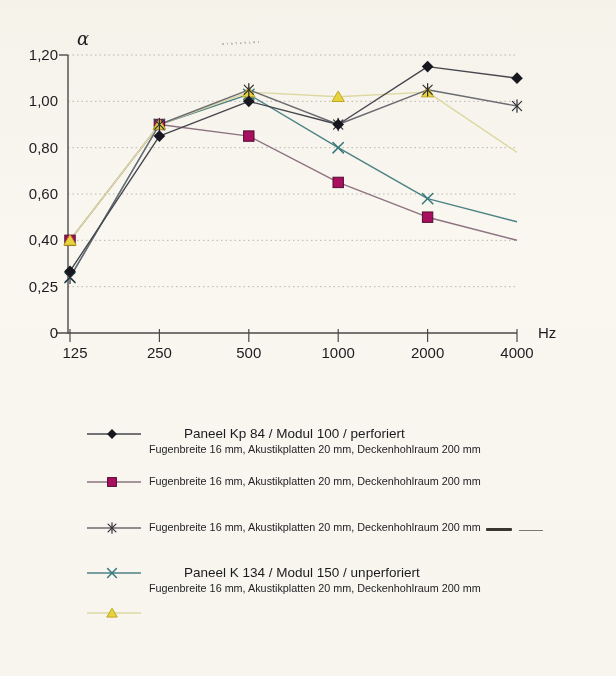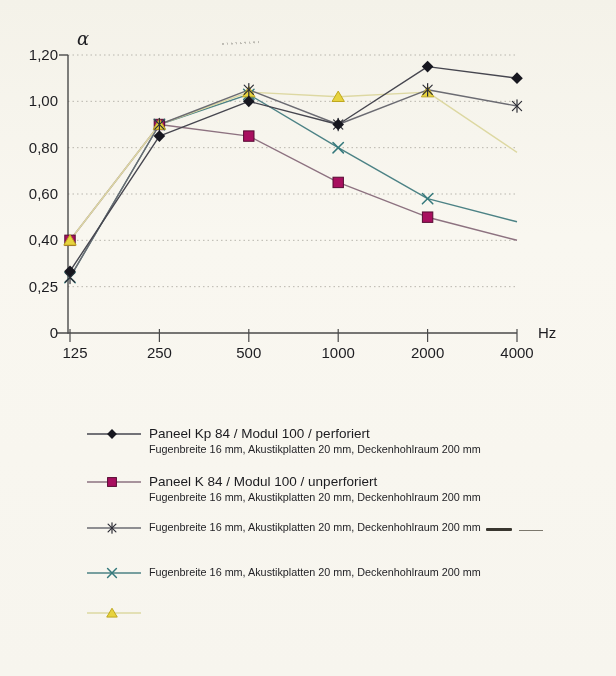--- a/index.html
+++ b/index.html
@@ -6,21 +6,21 @@
   .stage{
     position:relative;width:616px;height:676px;overflow:hidden;
     background:linear-gradient(180deg,#f4f2e9 0%,#f9f7f0 35%,#f7f5ee 100%);
     font-family:"Liberation Sans",sans-serif;
   }
   #chart{position:absolute;left:0;top:0;display:block;}
   .legend{position:absolute;left:86px;top:0;width:525px;height:676px;}
   .legend-item{position:absolute;display:flex;align-items:flex-start;}
   .lmark{width:56px;height:14px;margin-top:1px;flex:none;}
   .ltext{margin-left:7px;}
-  .ltitle{font-size:13.5px;line-height:16px;color:#1b1b1f;white-space:nowrap;}
+  .ltitle{font-size:13.5px;line-height:16px;color:#1b1b1f;white-space:nowrap;margin-left:35px;}
   .lsub{font-size:10.8px;line-height:13px;color:#232327;margin-top:1px;white-space:nowrap;}
   .li0{top:426px}.li1{top:474px}.li2{top:520px}.li3{top:565px}.li4{top:605px}
   .artifact{position:absolute;}
   .a1{left:222px;top:42px;width:38px;height:2px;opacity:.55;transform:rotate(-3deg);
       background:repeating-linear-gradient(90deg,#8f8d86 0 1.5px,transparent 1.5px 4.5px);}
   .a2{left:486px;top:528px;width:26px;height:3px;background:#39362f;border-radius:1px;
       box-shadow:32px 1px 0 -1px #7c786d;}
 </style>
 </head>
 <body>
@@ -166,21 +166,20 @@
         <div class="lsub">Fugenbreite 16 mm, Akustikplatten 20 mm, Deckenhohlraum 200 mm</div>
       </div>
     </div>
 
     <div class="legend-item li1">
       <svg class="lmark" viewBox="0 0 56 14">
           <line x1="1" y1="7" x2="55" y2="7" stroke="#8d7280" stroke-width="1.4"></line>
           <rect x="21.58" y="2.58" width="8.84" height="8.84" fill="#a80f5f" stroke="#570b33" stroke-width="1"></rect>
         </svg>
       <div class="ltext">
-        <div class="ltitle">Paneel K 84 / Modul 100 / unperforiert</div>
         <div class="lsub">Fugenbreite 16 mm, Akustikplatten 20 mm, Deckenhohlraum 200 mm</div>
       </div>
     </div>
 
     <div class="legend-item li2">
       <svg class="lmark" viewBox="0 0 56 14">
           <line x1="1" y1="7" x2="55" y2="7" stroke="#6b6b72" stroke-width="1.4"></line>
           <g stroke="#2e2e36" stroke-width="1.2" stroke-linecap="round" fill="none">
             <line x1="26" y1="1.7300000000000004" x2="26" y2="12.27"></line>
             <line x1="22.09" y1="3.0900000000000003" x2="29.91" y2="10.91"></line>
@@ -194,20 +193,21 @@
 
     <div class="legend-item li3">
       <svg class="lmark" viewBox="0 0 56 14">
           <line x1="1" y1="7" x2="55" y2="7" stroke="#4c8285" stroke-width="1.4"></line>
           <g stroke="#35797c" stroke-width="1.5" stroke-linecap="round" fill="none">
             <line x1="21.58" y1="2.58" x2="30.42" y2="11.42"></line>
             <line x1="21.58" y1="11.42" x2="30.42" y2="2.58"></line>
           </g>
         </svg>
       <div class="ltext">
+        <div class="ltitle">Paneel K 134 / Modul 150 / unperforiert</div>
         <div class="lsub">Fugenbreite 16 mm, Akustikplatten 20 mm, Deckenhohlraum 200 mm</div>
       </div>
     </div>
 
     <div class="legend-item li4">
       <svg class="lmark" viewBox="0 0 56 14">
           <line x1="1" y1="7" x2="55" y2="7" stroke="#ddd8a2" stroke-width="1.4"></line>
           <path d="M 26 2.24 L 31.27 11.08 L 20.73 11.08 Z" fill="#e7d33e" stroke="#bfa81f" stroke-width="1"></path>
         </svg>
     </div>

